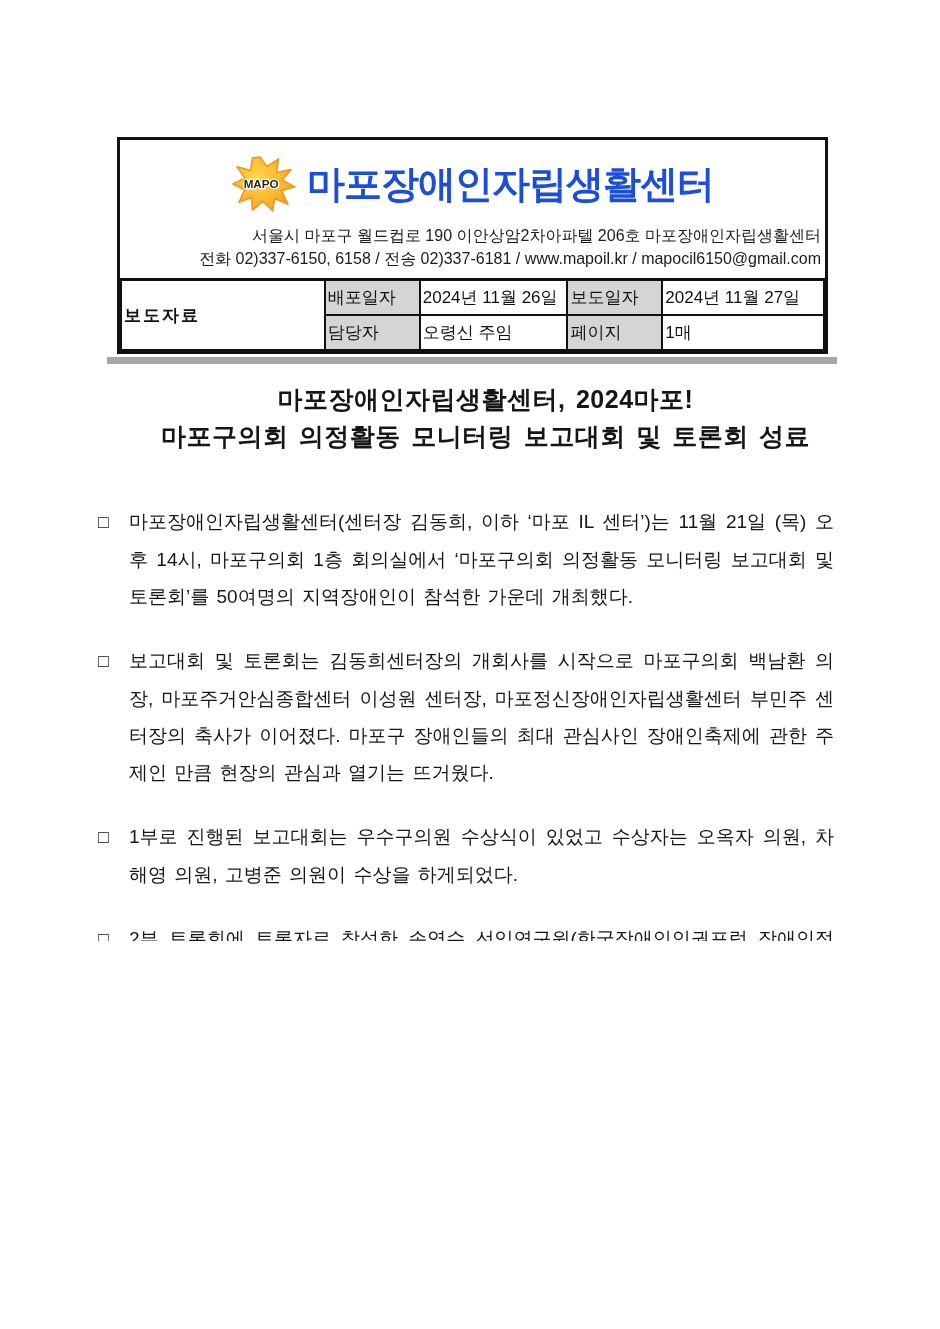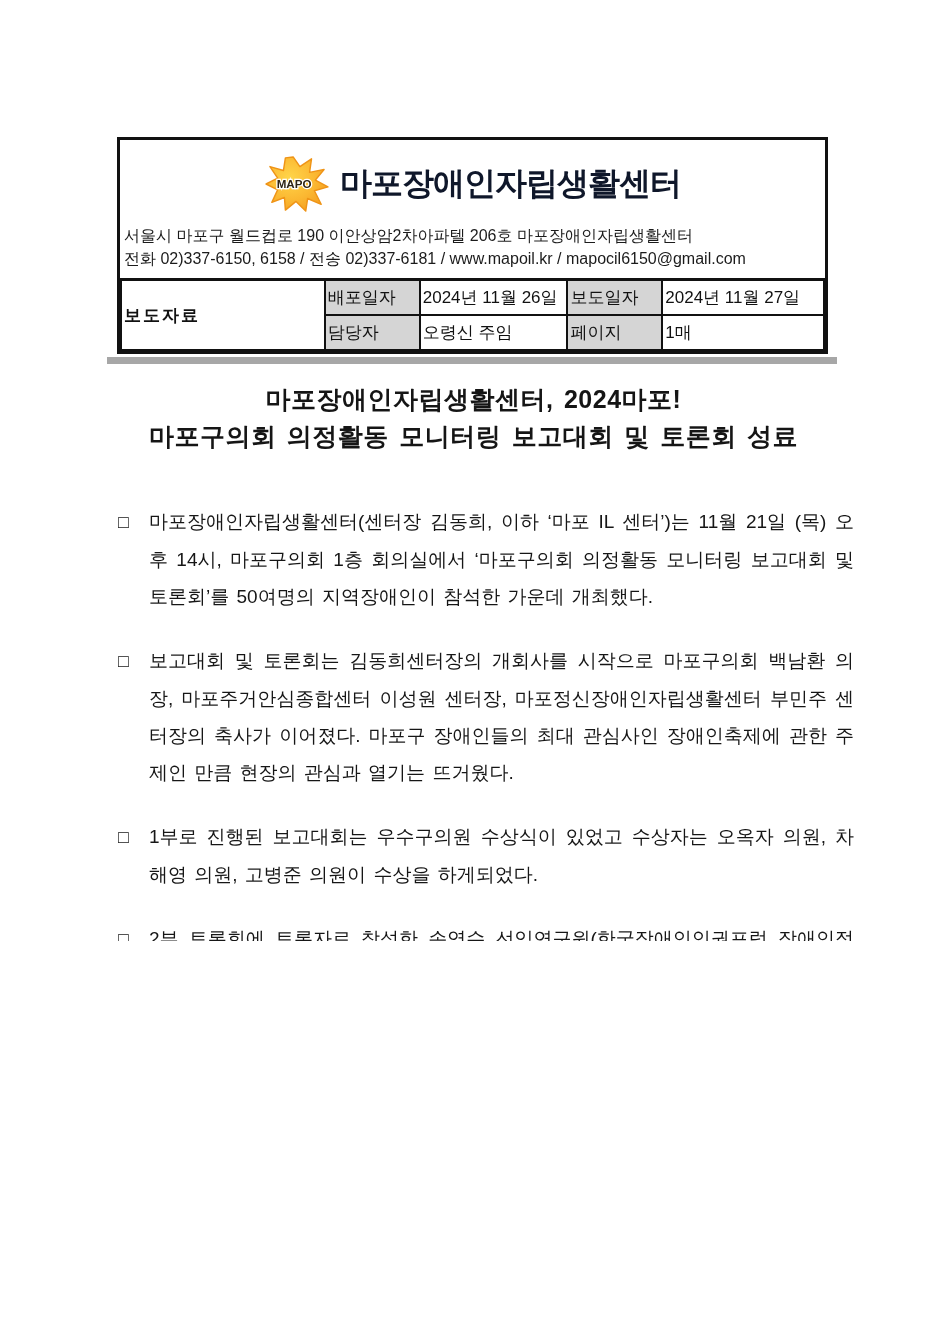--- a/index.html
+++ b/index.html
@@ -24,28 +24,28 @@
   }
   .org-row {
     display: flex;
     justify-content: center;
     align-items: center;
     gap: 10px;
     padding: 12px 0 2px 0;
     height: 64px;
   }
   .org-name {
-    font-size: 32px;
+    font-size: 38px;
     font-weight: 900;
     letter-spacing: -1px;
-    color: #0f172a;
+    color: #1d4ed8;
     white-space: nowrap;
   }
   .address-block {
-    text-align: left;
+    text-align: right;
     font-size: 16px;
     line-height: 23px;
     color: #1b1b1b;
     padding: 6px 4px 8px 4px;
     white-space: nowrap;
   }
   table.info-table {
     width: 100%;
     border-collapse: collapse;
     table-layout: fixed;
@@ -73,35 +73,35 @@
   .divider-bar {
     position: absolute;
     left: 107px; top: 357px;
     width: 730px; height: 7px;
     background: #a7a7a7;
   }
 
   
   .title-block {
     position: absolute;
-    left: 96px; top: 381px;
+    left: 108px; top: 381px;
     width: 755px;
     text-align: center;
     font-size: 25px;
     font-weight: bold;
     line-height: 37px;
     letter-spacing: 0.5px;
     color: #151515;
     word-spacing: 3px;
   }
 
   
   .content {
     position: absolute;
-    left: 118px; top: 503px;
+    left: 98px; top: 503px;
     width: 736px;
   }
   .para {
     margin: 0 0 27px 0;
     font-size: 19px;
     line-height: 37px;
     text-align: justify;
     color: #161616;
     padding-left: 31px;
     text-indent: -31px;

